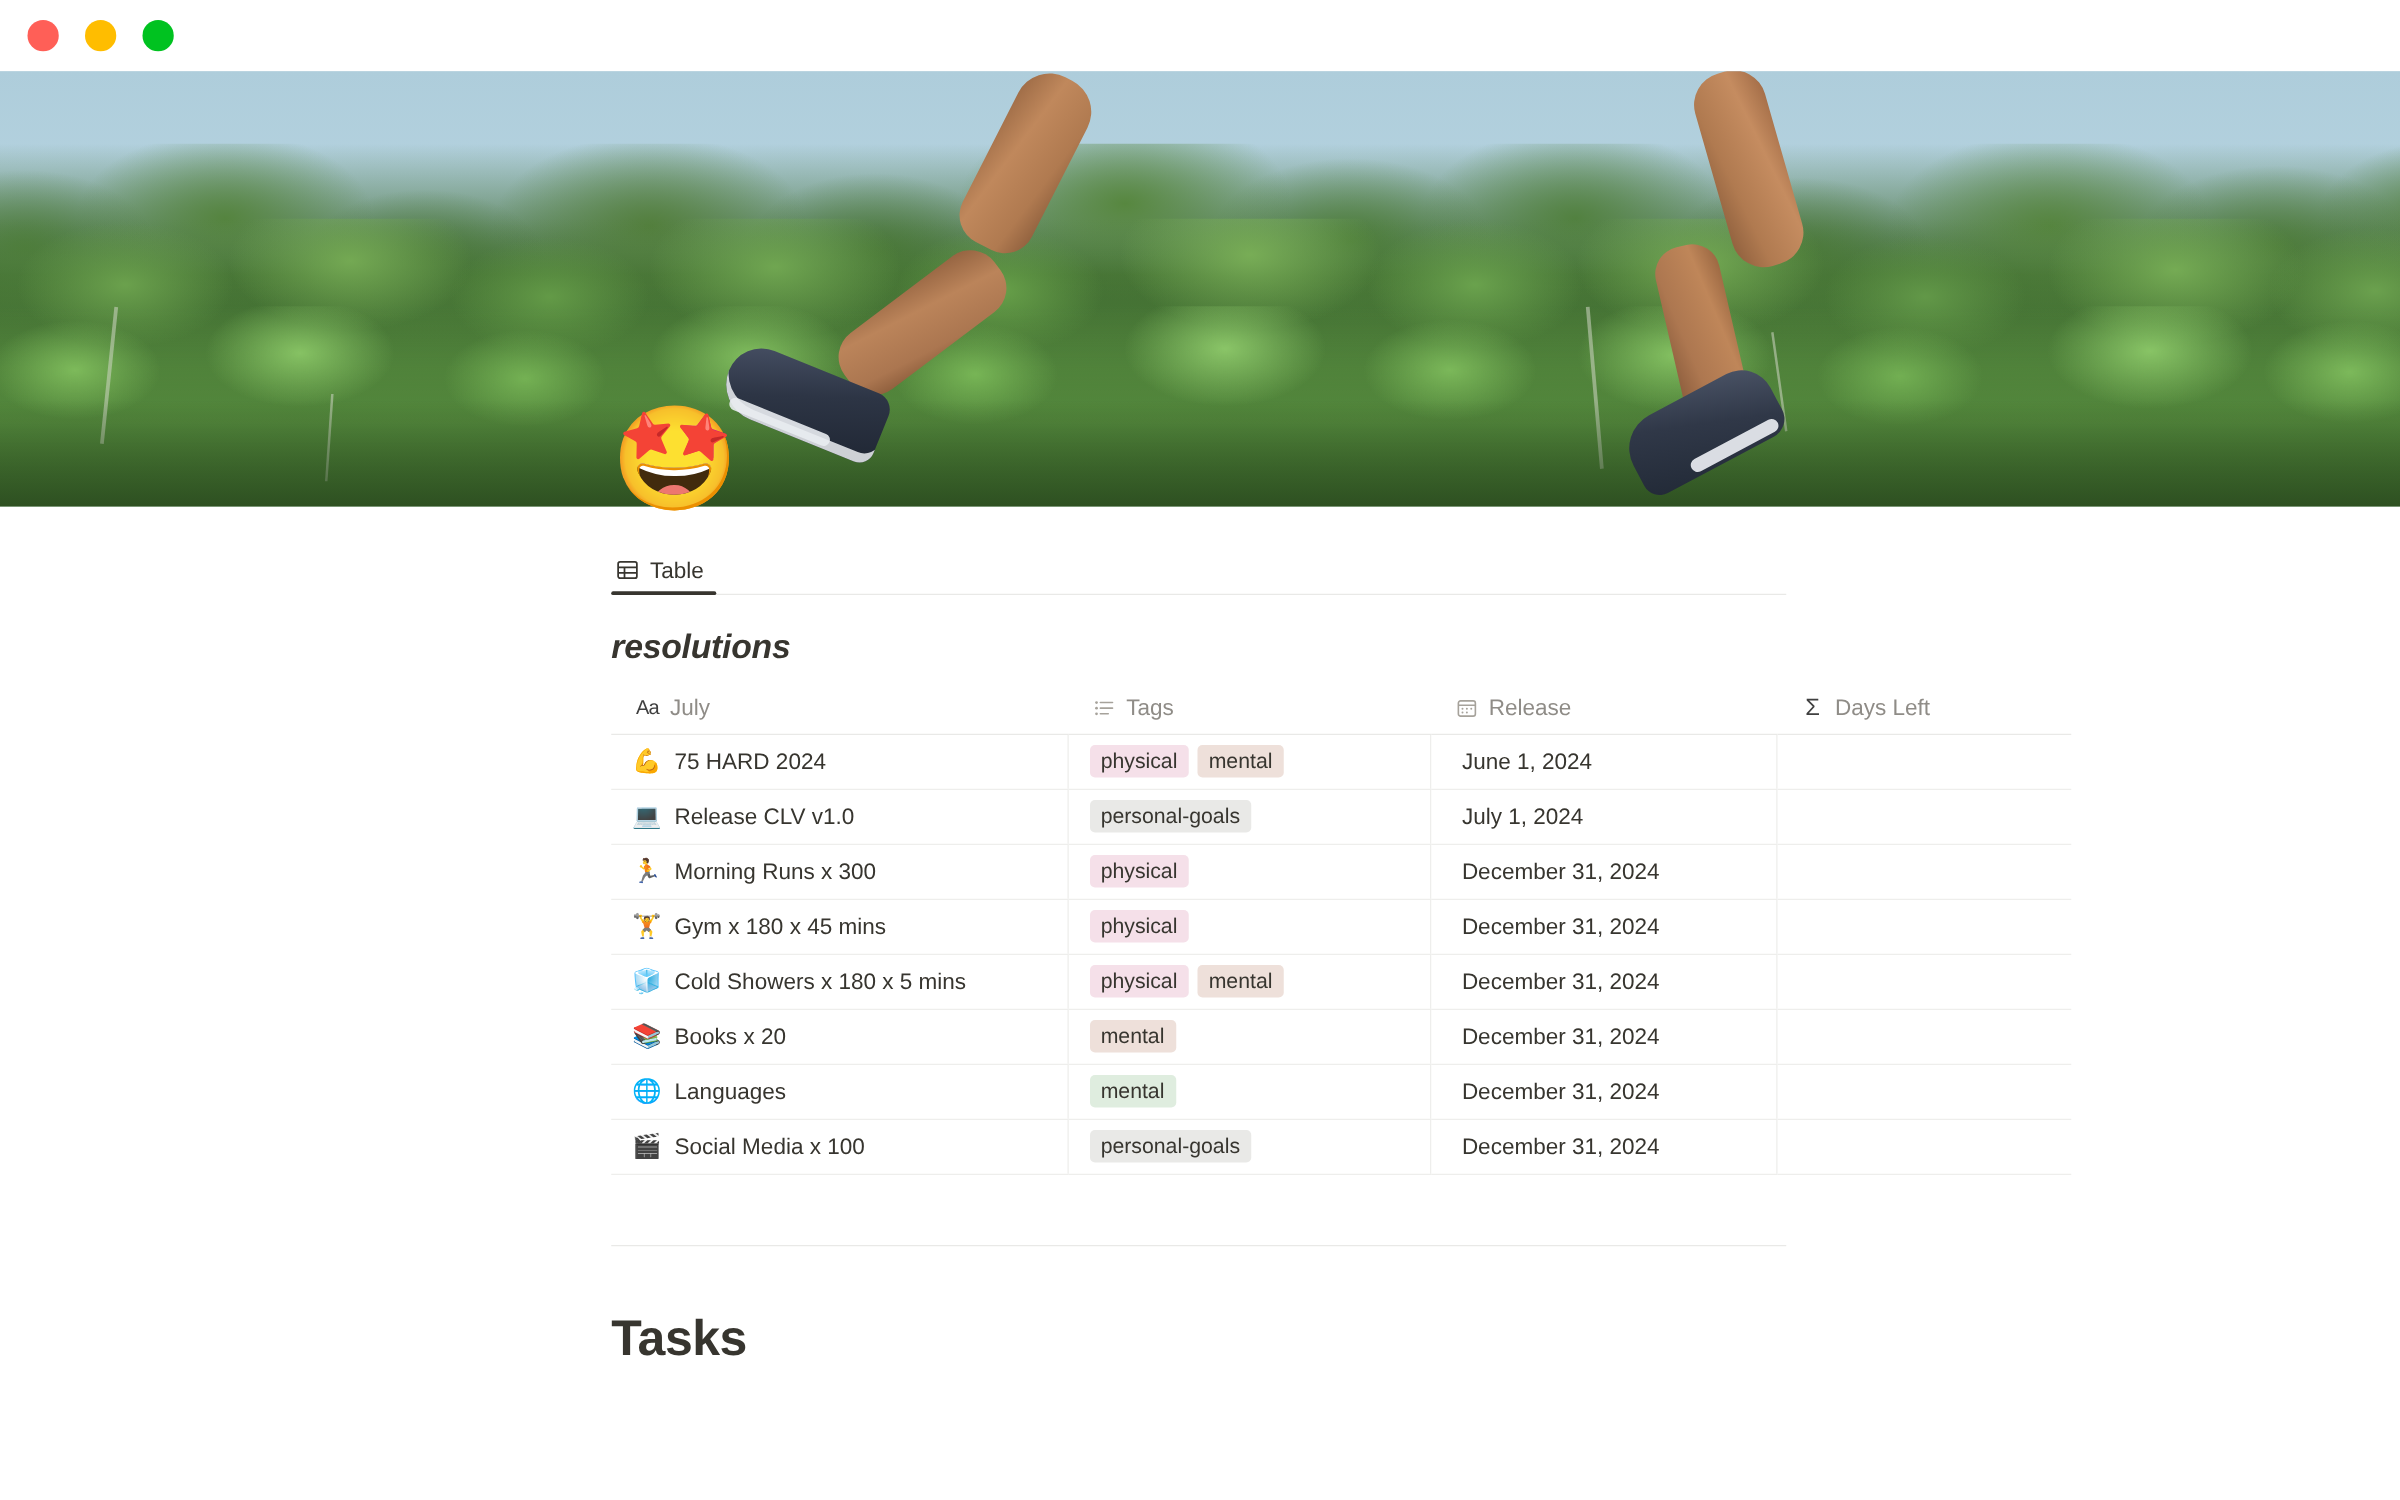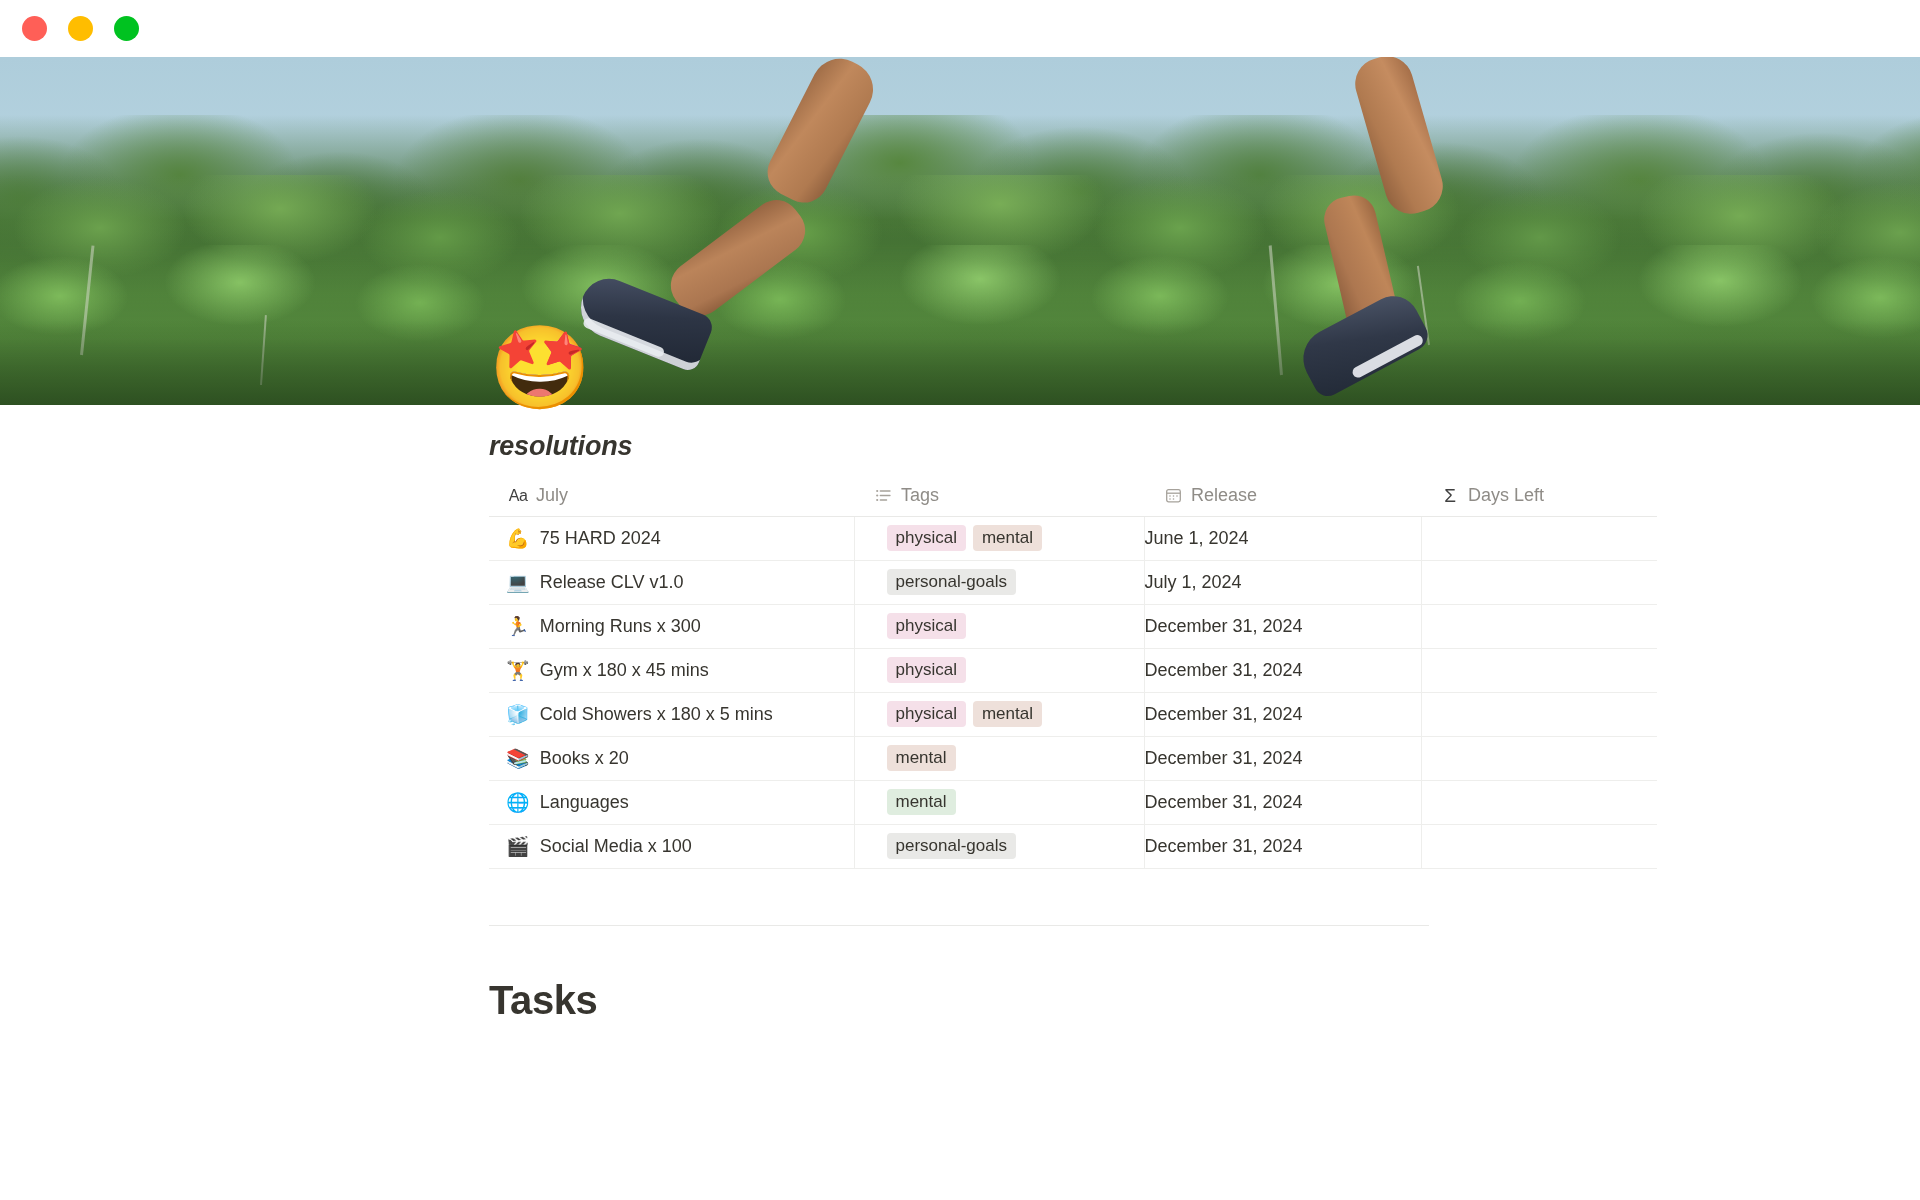--- a/index.html
+++ b/index.html
@@ -308,22 +308,22 @@
   .col-days     { width: 236px; }
 
   .db-table tbody td {
     height: 44px;
     padding: 0;
     border-bottom: 1px solid #eeeeec;
     font-size: 18px;
     color: #37352f;
   }
   .db-table tbody td.c-name     { padding-left: 17px; }
-  .db-table tbody td.c-tags     { padding-left: 32px; border-left: 1px solid #eeeeec; }
-  .db-table tbody td.c-deadline { padding-left: 0; border-left: 1px solid #eeeeec; }
+  .db-table tbody td.c-tags     { padding-left: 17px; border-left: 1px solid #eeeeec; }
+  .db-table tbody td.c-deadline { padding-left: 25px; border-left: 1px solid #eeeeec; }
   .db-table tbody td.c-days     { border-left: 1px solid #eeeeec; }
 
   .name-cell { display: flex; align-items: center; gap: 10px; }
   .row-emoji { font-size: 19px; line-height: 1; flex: 0 0 auto; }
   .row-link {
     text-decoration-color: #b9b7b2;
     text-underline-offset: 3px;
     color: #37352f;
     cursor: pointer;
     white-space: nowrap;
@@ -403,20 +403,33 @@
     </div>
   </div>
 
   <div class="page">
 
     <div class="page-emoji">🤩</div>
 
     <div class="content-col">
 
 
+      <div class="view-tabs">
+        <div class="view-tab active">
+          <span class="tab-icon">
+            <svg width="18" height="18" viewBox="0 0 18 18" fill="none">
+              <rect x="1.5" y="2.5" width="15" height="13" rx="1.6" stroke="#37352f" stroke-width="1.4"></rect>
+              <line x1="1.5" y1="6.9" x2="16.5" y2="6.9" stroke="#37352f" stroke-width="1.4"></line>
+              <line x1="1.5" y1="11.3" x2="16.5" y2="11.3" stroke="#37352f" stroke-width="1.4"></line>
+              <line x1="6.6" y1="6.9" x2="6.6" y2="15.5" stroke="#37352f" stroke-width="1.4"></line>
+            </svg>
+          </span>
+          <span>Table</span>
+        </div>
+      </div>
 
       <div class="db-title">resolutions</div>
 
       <table class="db-table">
         <colgroup>
           <col class="col-name">
             <col class="col-tags">
             <col class="col-deadline">
             <col class="col-days">
         </colgroup>

